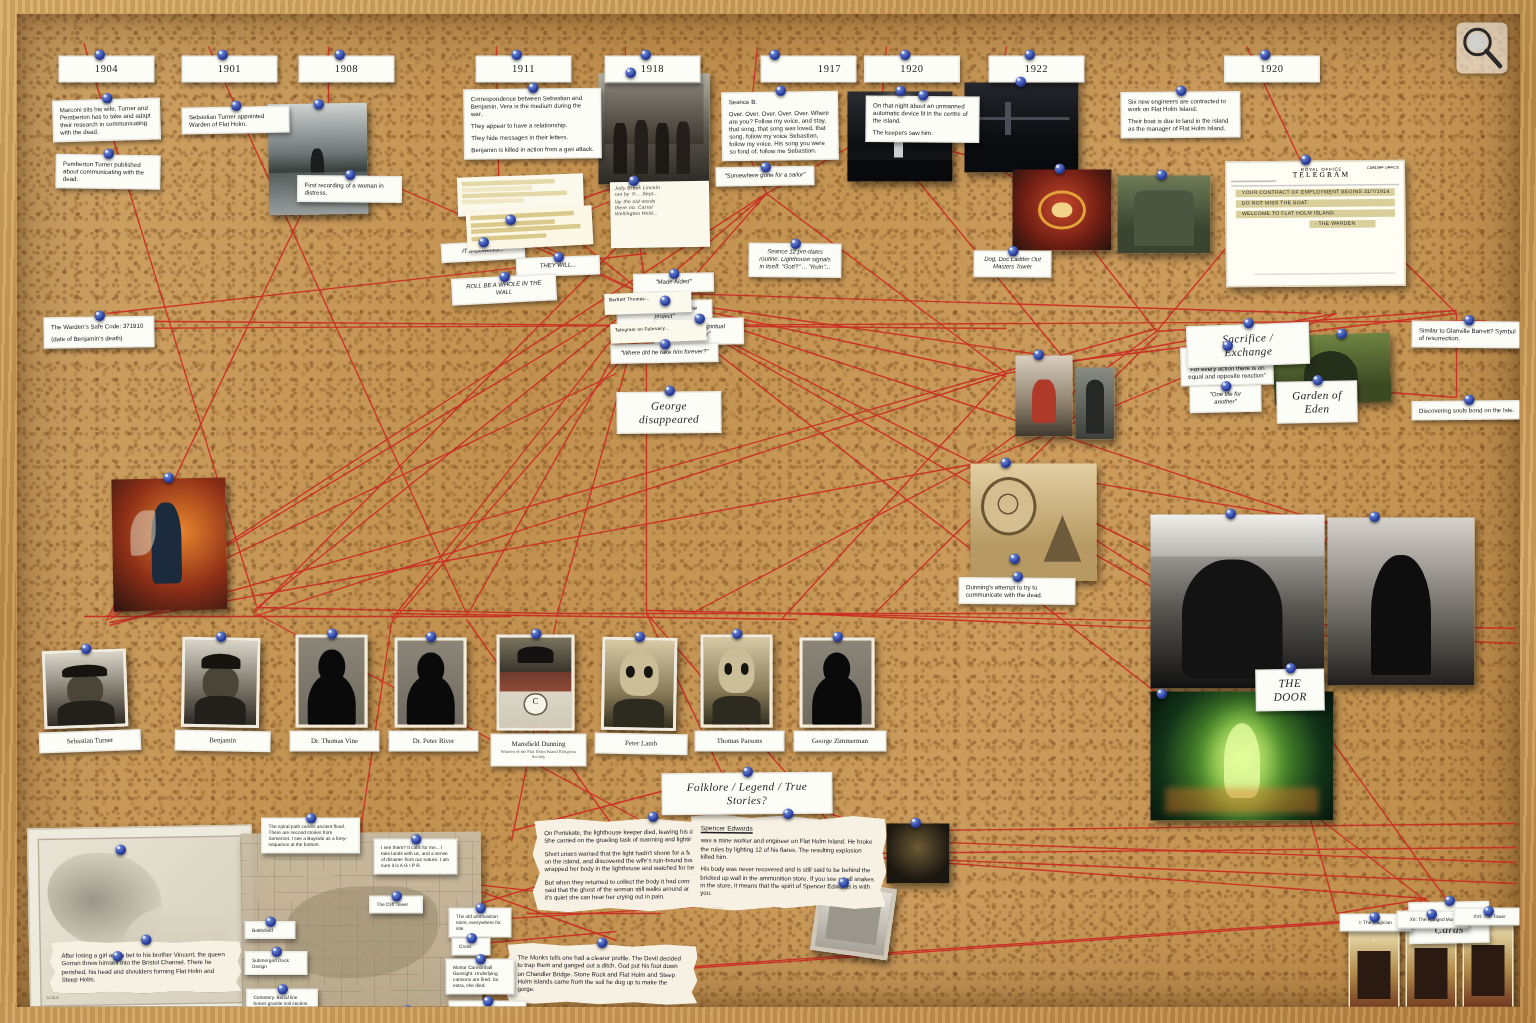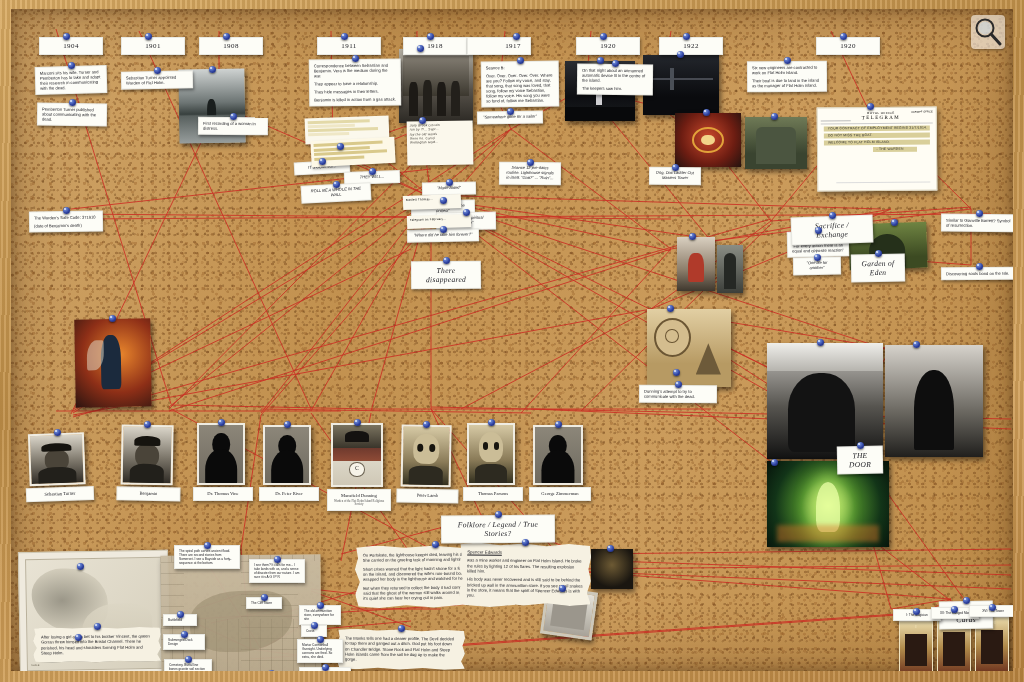--- a/index.html
+++ b/index.html
@@ -483,21 +483,21 @@
           <div class="note name-tag" style="position: relative; left: -4px; top: 2px; width: 62px;"><span>George Zimmerman</span></div>
         </div>
       </div>
 
     <div id="year-tags">
         <div class="note year-tag" style="left: 28px; top: 28px;">1904</div>
         <div class="note year-tag" style="left: 110px; top: 28px;">1901</div>
         <div class="note year-tag" style="left: 188px; top: 28px;">1908</div>
         <div class="note year-tag" style="left: 306px; top: 28px;">1911</div>
         <div class="note year-tag" style="left: 392px; top: 28px;">1918</div>
-        <div class="note year-tag" style="left: 456px; top: 28px; padding-left: 30px;">1917</div>
+        <div class="note year-tag" style="left: 496px; top: 28px; padding-left: 30px;">1917</div>
         <div class="note year-tag" style="left: 565px; top: 28px;">1920</div>
         <div class="note year-tag" style="left: 648px; top: 28px;">1922</div>
         <div class="note year-tag" style="left: 805px; top: 28px;">1920</div>
       </div>
 
     <div id="memos">
         <div class="note memo" style="left: 24px; top: 57px; width: 72px; transform: rotate(-1.5deg);">
           <div class="memo-body">
             <p>Marconi sits his wife. Turner and Pemberton has to take and adapt their research in communicating with the dead.</p>
           </div>
@@ -604,21 +604,21 @@
         <div class="note quote" style="left: 411px; top: 173px; width: 54px; transform: rotate(-1deg);">"Made Aided"</div>
         <div class="note quote" style="left: 400px; top: 191px; width: 64px; transform: rotate(-1deg);">"The doorway is how the project"</div>
         <div class="note quote" style="left: 425px; top: 203px; width: 60px; transform: rotate(-1deg);">"women on spiritual sanctity"</div>
         <div class="note quote" style="left: 396px; top: 220px; width: 72px; transform: rotate(-1deg);">"Where did he take him forever?"</div>
         <div class="note quote" style="left: 782px; top: 248px; width: 48px; transform: rotate(-1deg);">"One life for another"</div>
         <div class="note quote" style="left: 488px; top: 153px; width: 62px; transform: rotate(0.5deg);">Seance 12 pre-dates routine. Lighthouse signals in itself. "Gott?" ... "Ruin"...</div>
         <div class="note quote" style="left: 638px; top: 158px; width: 52px; transform: rotate(0.5deg);">Dog, Doc Ladder Out Masters Tower</div>
       </div>
 
     <div id="cluster-labels">
-        <div class="note cluster-label" style="left: 400px; top: 252px; width: 70px; transform: rotate(-0.5deg);">There disappeared</div>
+        <div class="note cluster-label" style="left: 400px; top: 252px; width: 70px; transform: rotate(-0.5deg);">George disappeared</div>
         <div class="note cluster-label" style="left: 780px; top: 207px; width: 82px; transform: rotate(-2deg);">Sacrifice / Exchange</div>
         <div class="note cluster-label" style="left: 840px; top: 245px; width: 54px; transform: rotate(-1deg);">Garden of Eden</div>
         <div class="note cluster-label" style="left: 430px; top: 506px; width: 114px; transform: rotate(-0.5deg);">Folklore / Legend / True Stories?</div>
         <div class="note cluster-label" style="left: 826px; top: 437px; width: 46px; transform: rotate(-1deg);">THE DOOR</div>
         <div class="note cluster-label" style="left: 928px; top: 592px; width: 54px; transform: rotate(-1deg);">Tarot Cards</div>
       </div>
 
     <div id="map-notes">
         <div class="note tiny" style="left: 163px; top: 536px; width: 66px; z-index: 8;">The spiral path carves ancient flood. There are second stories from Somerset. I see a Bayside as a forty-sequence at the bottom.</div>
         <div class="note tiny" style="left: 238px; top: 550px; width: 56px; z-index: 8;">I see them? It calls for me... I take lands with us, and a sense of disaster from our nature. I am sure it is A G I P R</div>

